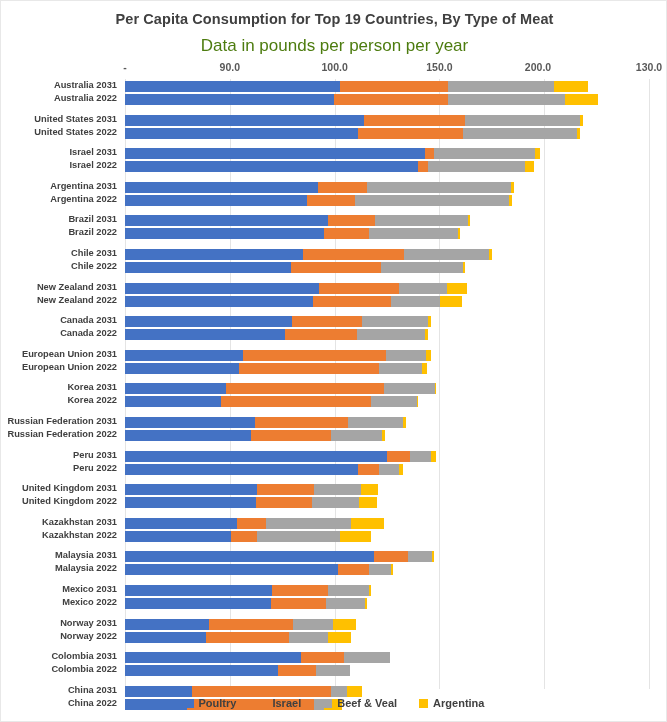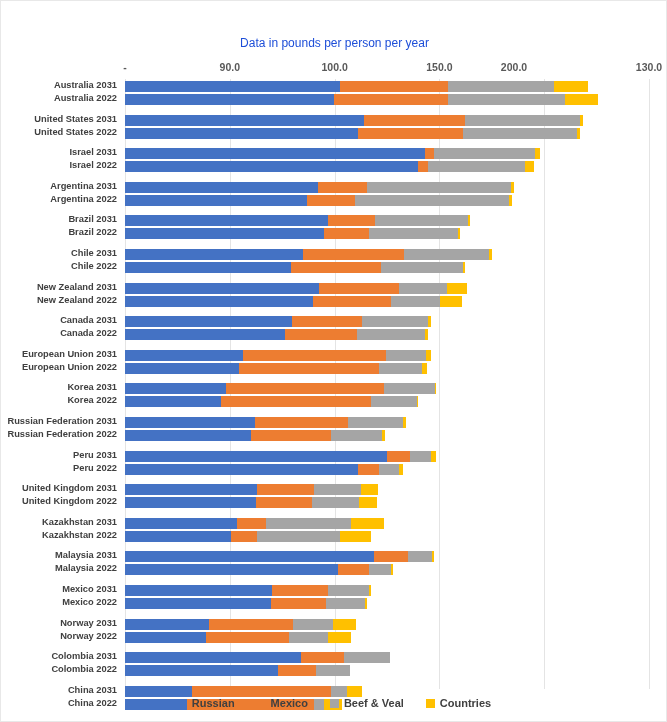--- a/index.html
+++ b/index.html
@@ -19,21 +19,21 @@
   }
   .title{
     position:absolute;top:10px;left:0;width:667px;
     text-align:center;
     font-size:14.5px;font-weight:bold;color:#404040;
     letter-spacing:.1px;
   }
   .subtitle{
     position:absolute;top:35px;left:0;width:667px;
     text-align:center;
-    font-size:12px;font-weight:normal;color:#1d4ed8;
+    font-size:17px;font-weight:normal;color:#4d7c0f;
   }
   
   #axis-labels{position:absolute;top:60px;left:0;width:667px;height:16px;}
   .axis-tick{
     position:absolute;top:0;
     font-size:10.5px;font-weight:bold;color:#595959;
     transform:translateX(-50%);
     white-space:nowrap;
   }
   
@@ -66,28 +66,29 @@
   }
   .legend-item{display:flex;align-items:center;gap:5px;}
   .legend-swatch{width:9px;height:9px;display:inline-block;}
   .legend-label{font-size:11px;font-weight:bold;color:#404040;}
 </style>
 </head>
 <body>
 
 <div id="chart-root">
 
+  <div class="title">Per Capita Consumption for Top 19 Countries, By Type of Meat</div>
   <div class="subtitle">Data in pounds per person per year</div>
 
   <div id="axis-labels">
       <div class="axis-tick" style="left: 124px;">-</div>
       <div class="axis-tick" style="left: 228.8px;">90.0</div>
       <div class="axis-tick" style="left: 333.6px;">100.0</div>
       <div class="axis-tick" style="left: 438.4px;">150.0</div>
-      <div class="axis-tick" style="left: 513px;">200.0</div>
+      <div class="axis-tick" style="left: 537px;">200.0</div>
       <div class="axis-tick" style="left: 648px;">130.0</div>
     </div>
 
   <div id="ylabels">
       <div class="ylabel" style="top: 1px; left: -4px;">Australia 2031</div>
       <div class="ylabel" style="top: 14px; left: -4px;">Australia 2022</div>
       <div class="ylabel" style="top: 34.6px; left: -4px;">United States 2031</div>
       <div class="ylabel" style="top: 47.6px; left: -4px;">United States 2022</div>
       <div class="ylabel" style="top: 68.2px; left: -4px;">Israel 2031</div>
       <div class="ylabel" style="top: 81.2px; left: -4px;">Israel 2022</div>
@@ -360,28 +361,28 @@
           <div class="seg" style="left: 62.0416px; width: 126.808px; background: rgb(237, 125, 49);"></div>
           <div class="seg" style="left: 188.85px; width: 10.0608px; background: rgb(165, 165, 165);"></div>
           <div class="seg" style="left: 198.91px; width: 18.4448px; background: rgb(255, 192, 0);"></div>
         </div>
       </div>
   </div>
 
   <div id="legend">
       <div class="legend-item">
         <span class="legend-swatch" style="background: rgb(68, 114, 196);"></span>
-        <span class="legend-label">Russian</span>
+        <span class="legend-label">Poultry</span>
       </div>
       <div class="legend-item">
         <span class="legend-swatch" style="background: rgb(237, 125, 49);"></span>
-        <span class="legend-label">Mexico</span>
+        <span class="legend-label">Israel</span>
       </div>
       <div class="legend-item">
         <span class="legend-swatch" style="background: rgb(165, 165, 165);"></span>
         <span class="legend-label">Beef &amp; Veal</span>
       </div>
       <div class="legend-item">
         <span class="legend-swatch" style="background: rgb(255, 192, 0);"></span>
-        <span class="legend-label">Countries</span>
+        <span class="legend-label">Argentina</span>
       </div>
     </div>
 </div>
 
 </body></html>

